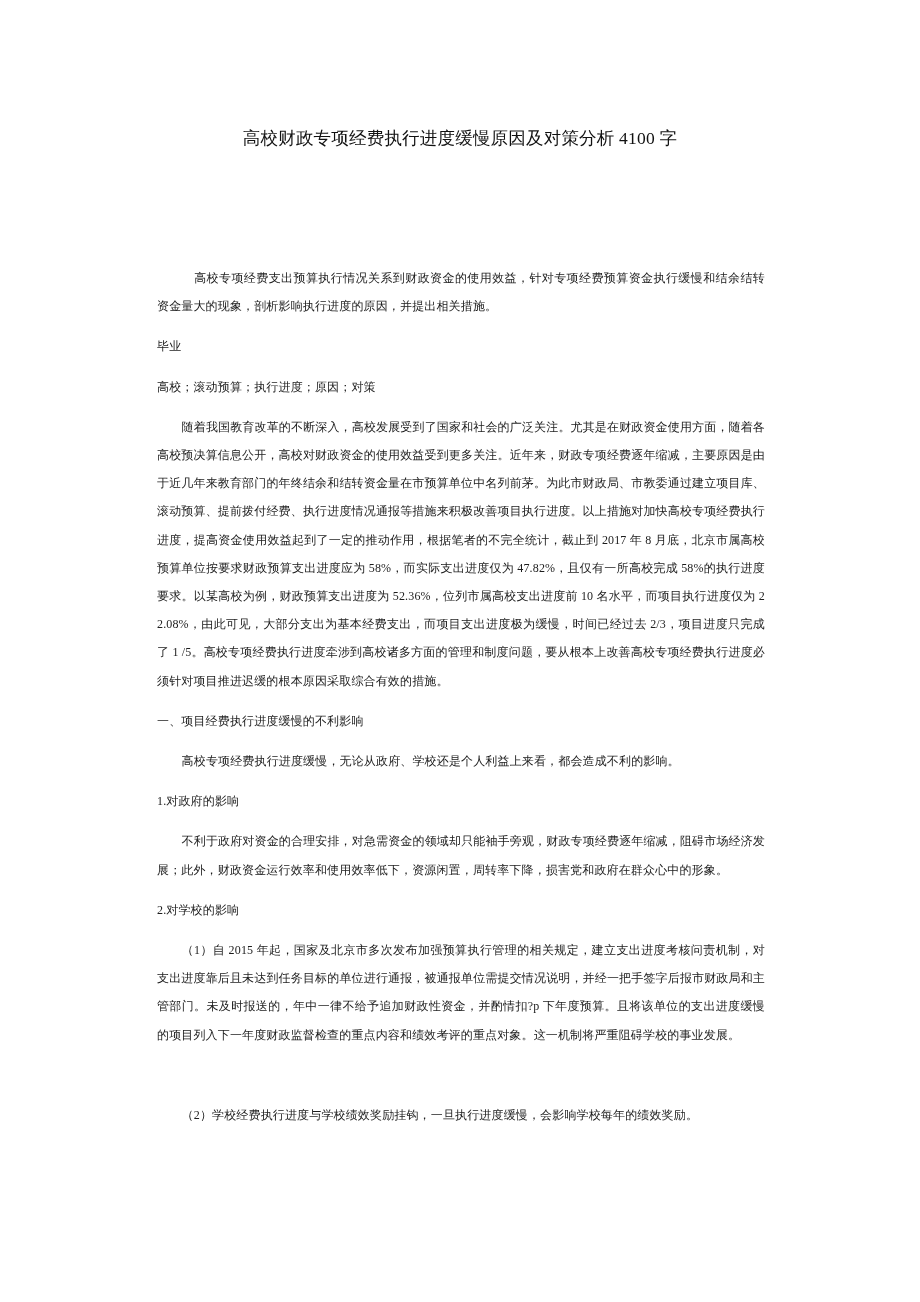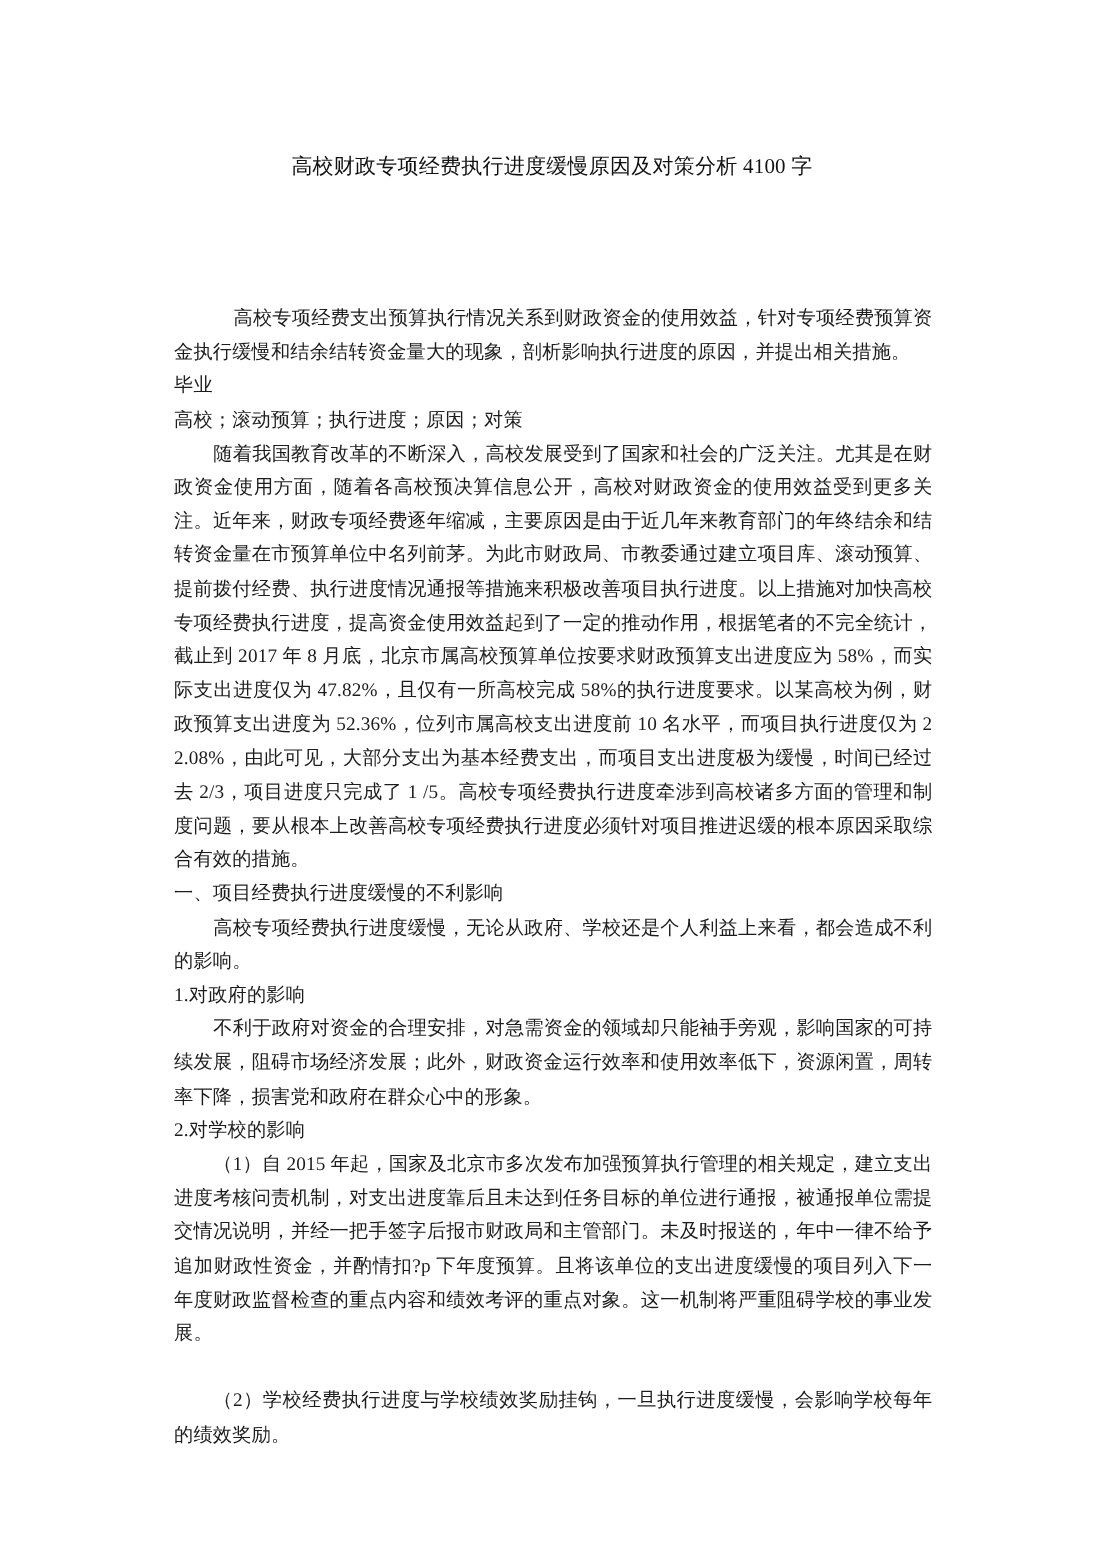--- a/index.html
+++ b/index.html
@@ -42,26 +42,26 @@
 
   
   .body-col {
     position: absolute;
     left: 145px;
     top: 252px;
     width: 632px;
   }
 
   .para {
-    font-size: 16px;
+    font-size: 12px;
     line-height: 28.2px;
     text-align: justify;
     text-justify: inter-ideograph;
     text-align-last: left;
-    margin: 0;
+    margin: 12px;
     color: #1c1c1c;
     letter-spacing: 0.15px;
     word-break: break-all;
   }
 
   
   .indent-3 { text-indent: 3.1em; }
   .indent-2 { text-indent: 2.05em; }
 
   
@@ -91,21 +91,21 @@
     <p class="para indent-2 frag">高校；滚动预算；执行进度；原因；对策</p>
 
     <p class="para indent-2">随着我国教育改革的不断深入，高校发展受到了国家和社会的广泛关注。尤其是在财政资金使用方面，随着各高校预决算信息公开，高校对财政资金的使用效益受到更多关注。近年来，财政专项经费逐年缩减，主要原因是由于近几年来教育部门的年终结余和结转资金量在市预算单位中名列前茅。为此市财政局、市教委通过建立项目库、滚动预算、提前拨付经费、执行进度情况通报等措施来积极改善项目执行进度。以上措施对加快高校专项经费执行进度，提高资金使用效益起到了一定的推动作用，根据笔者的不完全统计，截止到 2017 年 8 月底，北京市属高校预算单位按要求财政预算支出进度应为 58%，而实际支出进度仅为 47.82%，且仅有一所高校完成 58%的执行进度要求。以某高校为例，财政预算支出进度为 52.36%，位列市属高校支出进度前 10 名水平，而项目执行进度仅为 22.08%，由此可见，大部分支出为基本经费支出，而项目支出进度极为缓慢，时间已经过去 2/3，项目进度只完成了 1   /5。高校专项经费执行进度牵涉到高校诸多方面的管理和制度问题，要从根本上改善高校专项经费执行进度必须针对项目推进迟缓的根本原因采取综合有效的措施。</p>
 
     <p class="para indent-2 frag">一、项目经费执行进度缓慢的不利影响</p>
 
     <p class="para indent-2">高校专项经费执行进度缓慢，无论从政府、学校还是个人利益上来看，都会造成不利的影响。</p>
 
     <p class="para indent-2 frag">1.对政府的影响</p>
 
-    <p class="para indent-2">不利于政府对资金的合理安排，对急需资金的领域却只能袖手旁观，影响国家的可持续发展，阻碍市场经济发展；此外，财政资金运行效率和使用效率低下，资源闲置，周转率下降，损害党和政府在群众心中的形象。</p>
+    <p class="para indent-2">不利于政府对资金的合理安排，对急需资金的领域却只能袖手旁观，财政专项经费逐年缩减，阻碍市场经济发展；此外，财政资金运行效率和使用效率低下，资源闲置，周转率下降，损害党和政府在群众心中的形象。</p>
 
     <p class="para indent-2 frag">2.对学校的影响</p>
 
     <p class="para indent-2">（1）自 2015 年起，国家及北京市多次发布加强预算执行管理的相关规定，建立支出进度考核问责机制，对支出进度靠后且未达到任务目标的单位进行通报，被通报单位需提交情况说明，并经一把手签字后报市财政局和主管部门。未及时报送的，年中一律不给予追加财政性资金，并酌情扣?p 下年度预算。且将该单位的支出进度缓慢的项目列入下一年度财政监督检查的重点内容和绩效考评的重点对象。这一机制将严重阻碍学校的事业发展。</p>
 
     <div class="spacer-line"></div>
 
     <p class="para indent-2">（2）学校经费执行进度与学校绩效奖励挂钩，一旦执行进度缓慢，会影响学校每年的绩效奖励。</p>
 
   </div>

